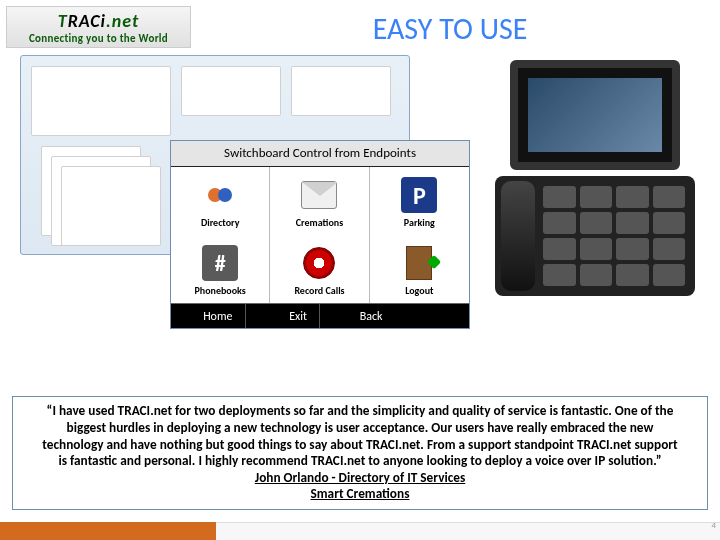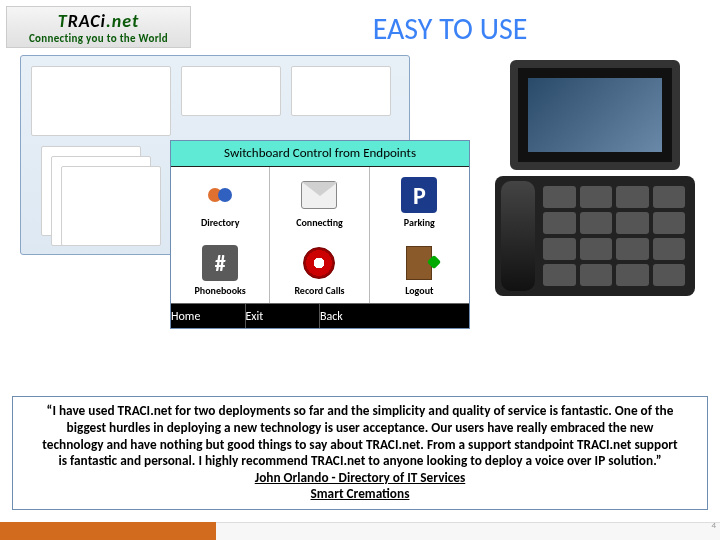--- a/index.html
+++ b/index.html
@@ -60,21 +60,21 @@
     width: 300px;
     background: #fff;
     border: 1px solid #6d8db3;
   }
   .switch-title {
     font-size: 13px;
     padding: 4px 8px 6px;
     color: #000;
     text-align: center;
     border-bottom: 1px solid #222;
-    background: #5eead4;
+    background: #e5e5e5;
   }
   .grid {
     display: grid;
     grid-template-columns: repeat(3, 1fr);
     grid-template-rows: repeat(2, 68px);
     border-bottom: 1px solid #666;
   }
   .cell {
     border-right: 1px solid #bbb;
     display: flex;
@@ -95,22 +95,22 @@
   }
   .cell .lbl { font-size: 10px; font-weight: bold; }
   .soft-row {
     display: grid;
     grid-template-columns: repeat(4, 1fr);
     background: #000;
   }
   .soft {
     color: #fff;
     font-size: 12px;
-    text-align: left;
-    padding: 5px 0;
+    text-align: right;
+    padding: 5px 12px;
     border-right: 1px solid #555;
   }
   .soft:last-child { border-right: none; }
   .p-badge { width:36px;height:36px;background:#1b3a8a;color:#fff;border-radius:4px;font-weight:bold;font-size:24px;display:flex;align-items:center;justify-content:center; }
   .hash-badge { width:36px;height:36px;background:#5a5a5a;color:#fff;border-radius:4px;font-weight:bold;font-size:22px;display:flex;align-items:center;justify-content:center; }
   .people-icon { width:36px;height:36px;display:flex;gap:-4px;align-items:center;justify-content:center; }
   .people-icon span { width:14px;height:14px;border-radius:50%;display:inline-block; }
   .envelope { width:36px;height:28px;background:#f0f0f0;border:1px solid #888;position:relative;border-radius:3px; }
   .envelope::before { content:"";position:absolute;top:0;left:0;right:0;height:0;border-left:18px solid transparent;border-right:18px solid transparent;border-top:14px solid #d0d0d0; }
   .disc { width:32px;height:32px;border-radius:50%;background:radial-gradient(circle,#fff 25%,#c00 26% 60%,#900 61%);border:1px solid #700; }
@@ -204,21 +204,21 @@
             <span style="background:#e07030"></span>
             <span style="background:#3060c0;margin-left:-4px"></span>
           </div>
       </div>
       <div class="lbl">Directory</div>
     </div>
     <div class="cell">
       <div class="icon">
           <div class="envelope"></div>
         </div>
-      <div class="lbl">Connecting</div>
+      <div class="lbl">Cremations</div>
     </div>
     <div class="cell">
       <div class="icon">
           <div class="p-badge">P</div>
         </div>
       <div class="lbl">Parking</div>
     </div>
     <div class="cell">
       <div class="icon">
           <div class="hash-badge">#</div>

